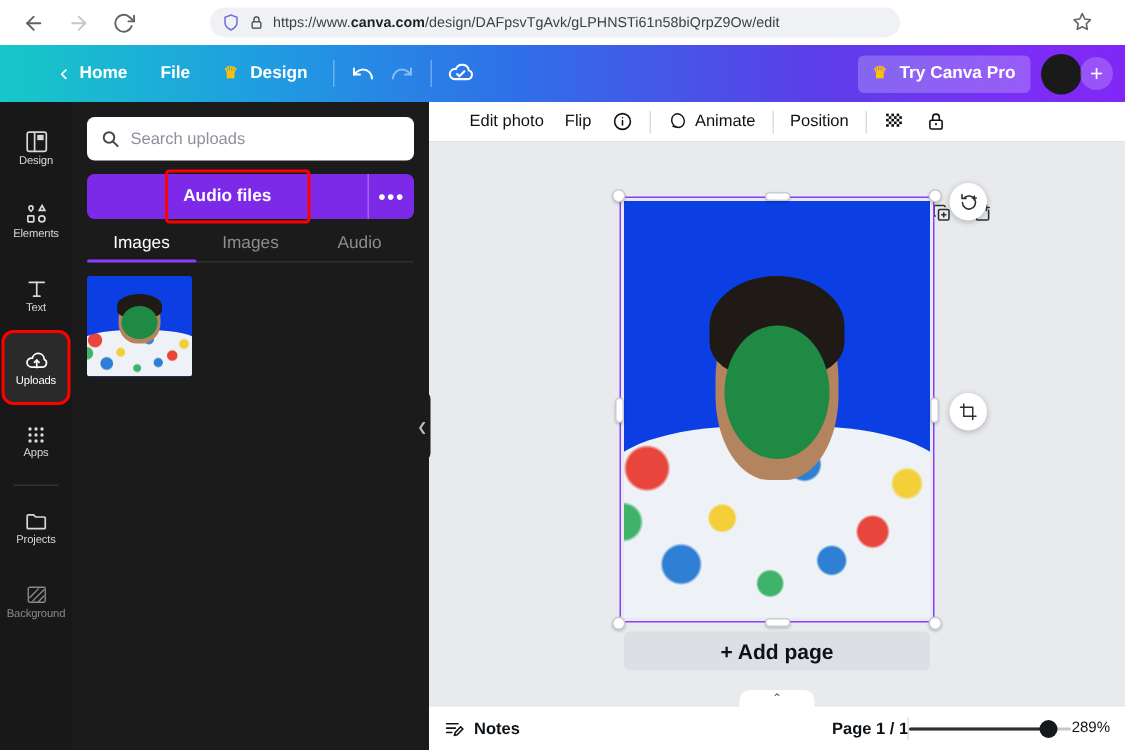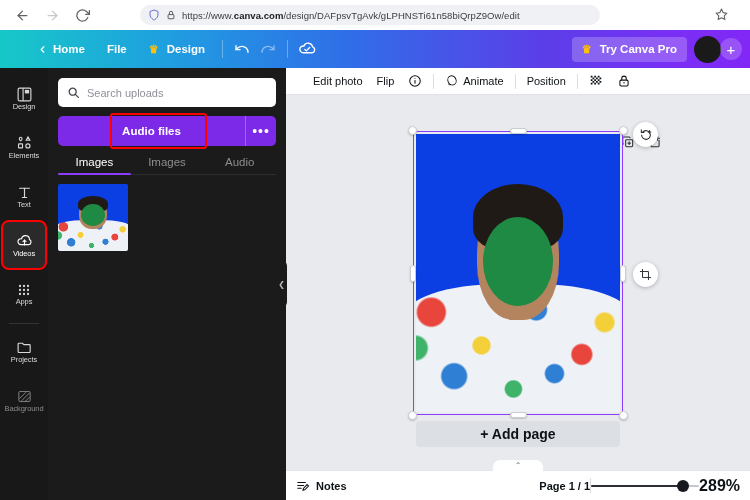--- a/index.html
+++ b/index.html
@@ -362,21 +362,21 @@
   }
   .zoom-fill {
     position: absolute; top: 6px; left: 0;
     width: 84%; height: 2px; background: #2b2f33; border-radius: 1px;
   }
   .zoom-knob {
     position: absolute; top: 1px; left: 80%;
     width: 12px; height: 12px; border-radius: 50%;
     background: #15181c;
   }
-  .zoom-pct { font-size: 16px; font-weight: bold; color: #0d1216; }
+  .zoom-pct { font-size: 10px; font-weight: normal; color: #0d1216; }
 
   .collapse-tab {
     position: absolute; left: 50%; transform: translateX(-50%);
     top: -11px; width: 50px; height: 12px;
     background: #ffffff; border-radius: 7px 7px 0 0;
     display: flex; align-items: flex-start; justify-content: center;
     font-size: 8px; color: #5a6069; cursor: pointer;
     padding-top: 1px;
   }
 </style>
@@ -501,21 +501,21 @@
       <span class="rail-label">Text</span>
     </div>
 
 
     <div class="rail-item active">
       <svg width="17" height="17" viewBox="0 0 24 24" fill="none" stroke="currentColor" stroke-width="1.6" stroke-linecap="round" stroke-linejoin="round">
           <path d="M18 16.5H7a4.2 4.2 0 1 1 .9-8.3A5.6 5.6 0 0 1 19 9.3a3.8 3.8 0 0 1-1 7.2z"></path>
           <polyline points="9.8 12.2 12 10 14.2 12.2"></polyline>
           <line x1="12" y1="10" x2="12" y2="17"></line>
         </svg>
-      <span class="rail-label">Videos</span>
+      <span class="rail-label">Uploads</span>
     </div>
 
 
     <div class="rail-item">
       <svg width="16" height="16" viewBox="0 0 24 24" fill="currentColor">
           <circle cx="6" cy="6" r="1.7"></circle>
           <circle cx="12" cy="6" r="1.7"></circle>
           <circle cx="18" cy="6" r="1.7"></circle>
           <circle cx="6" cy="12" r="1.7"></circle>
           <circle cx="12" cy="12" r="1.7"></circle>

